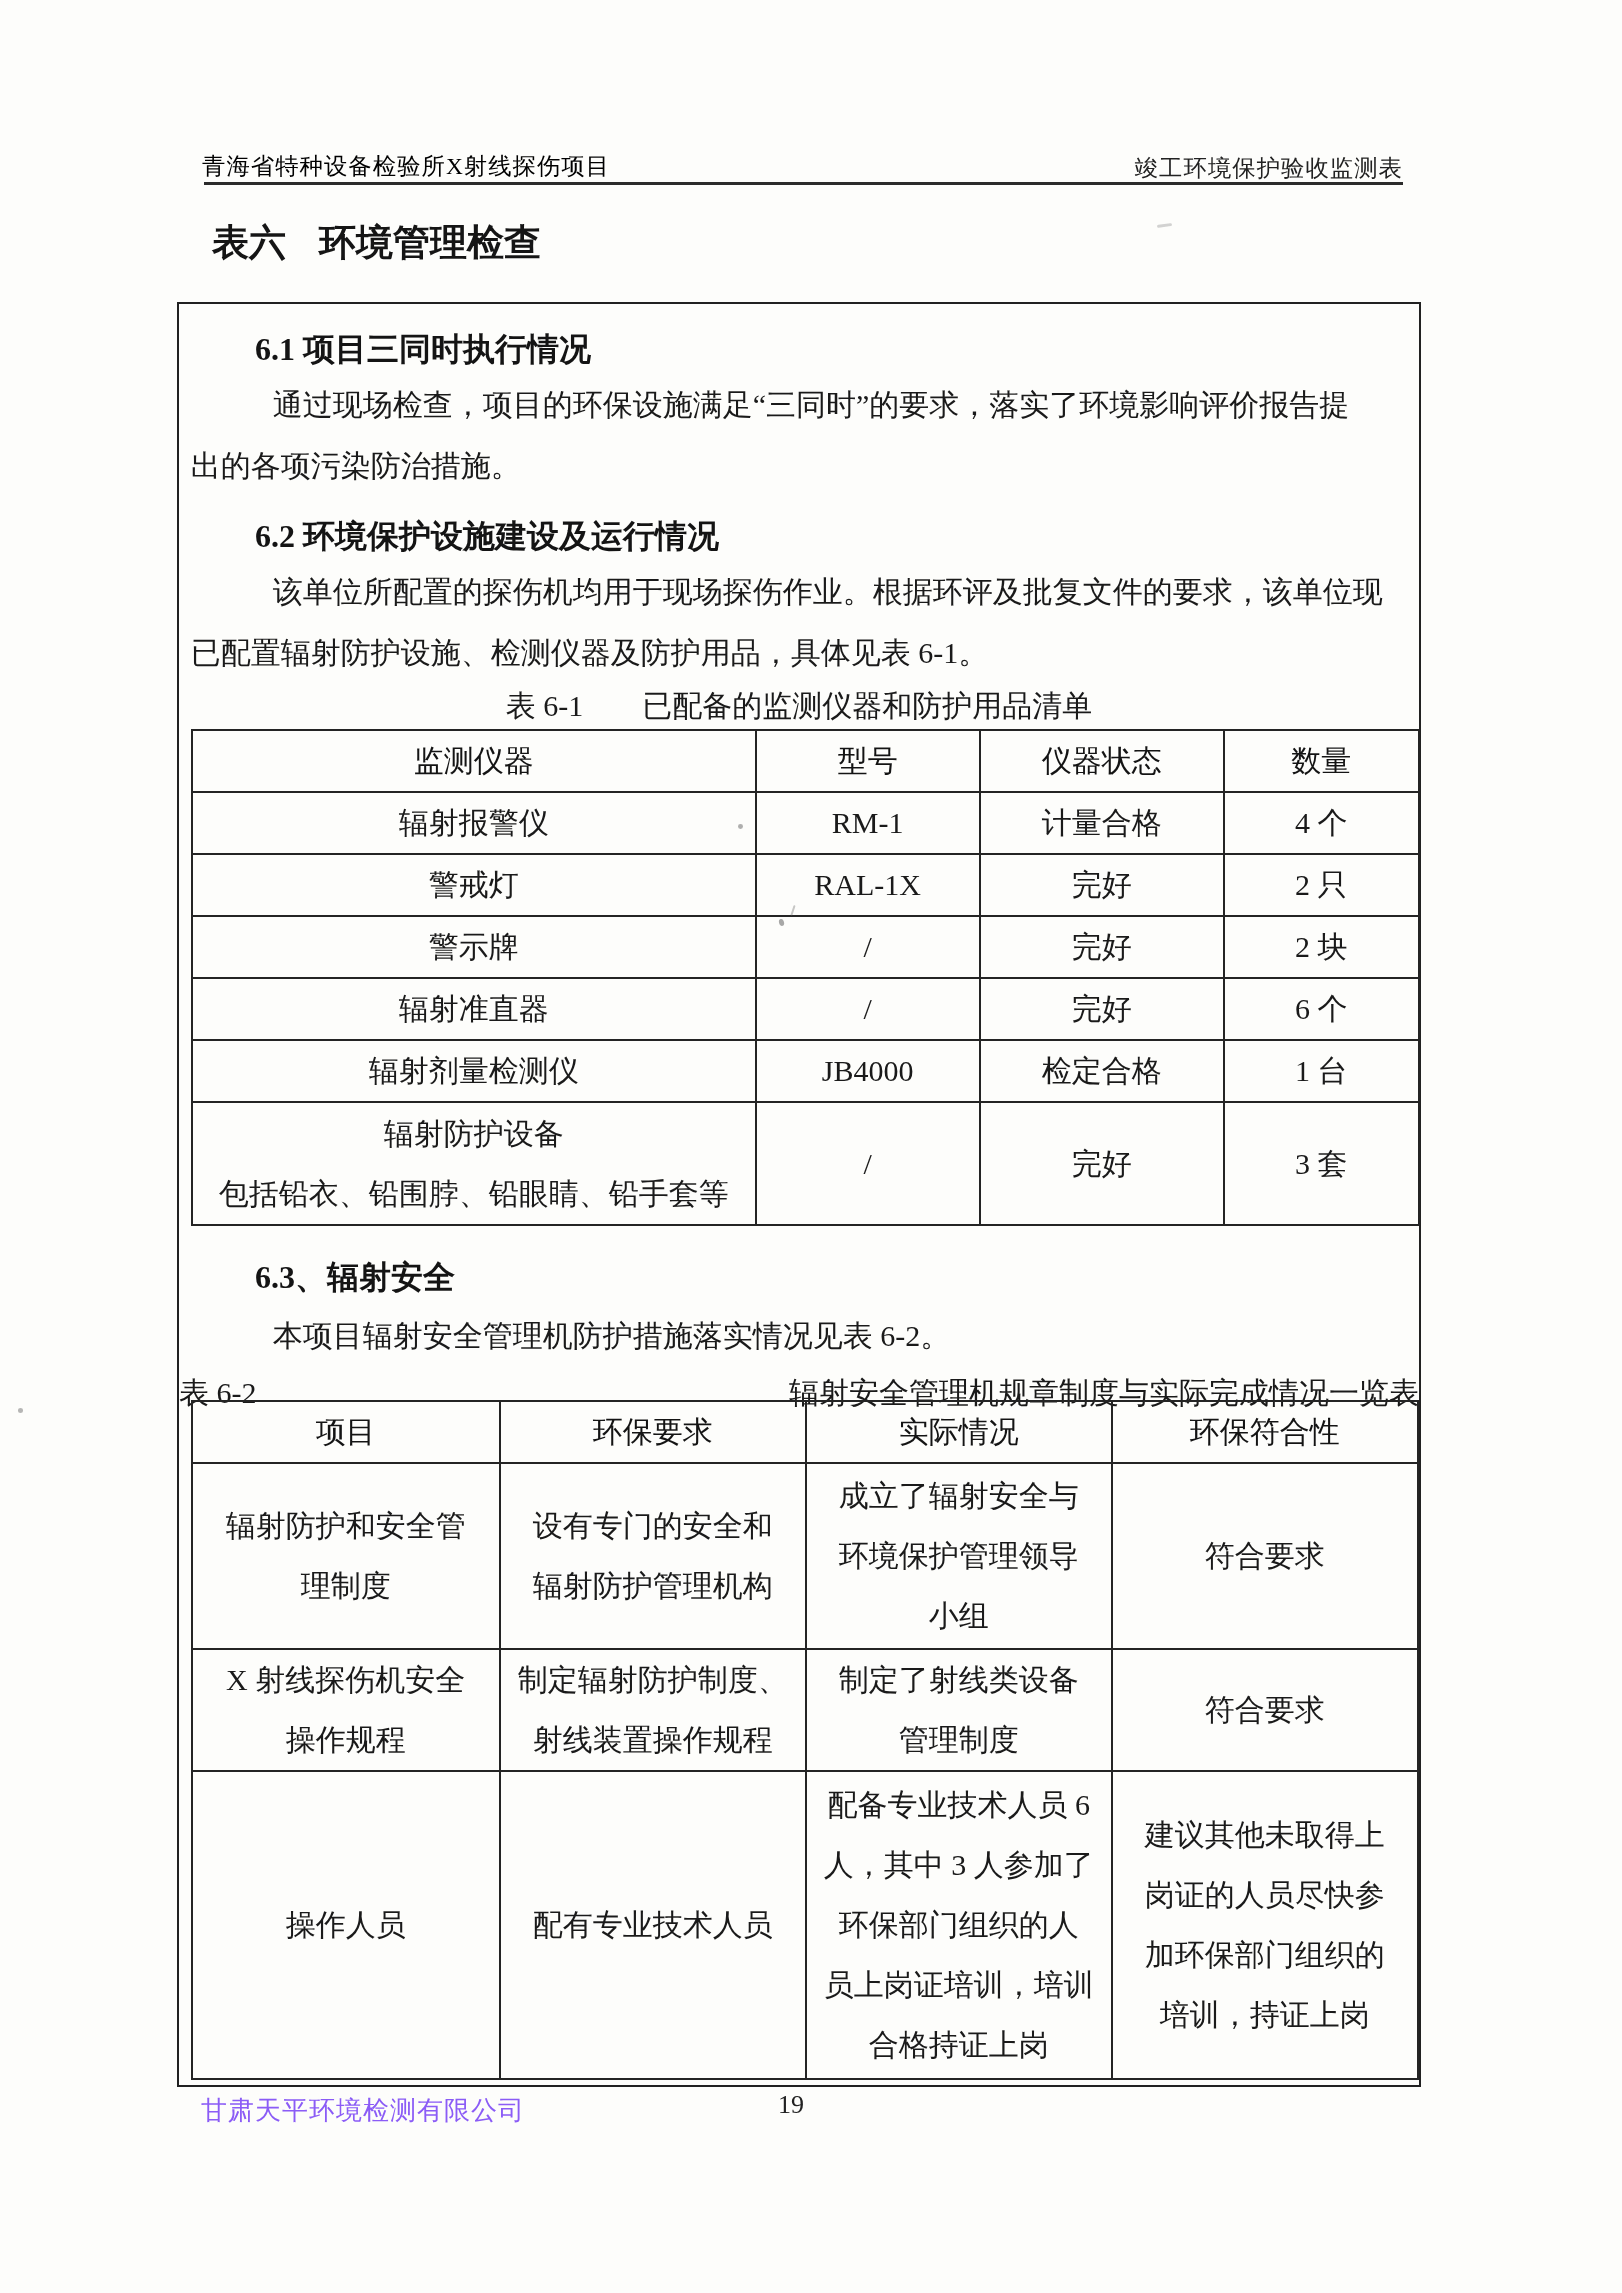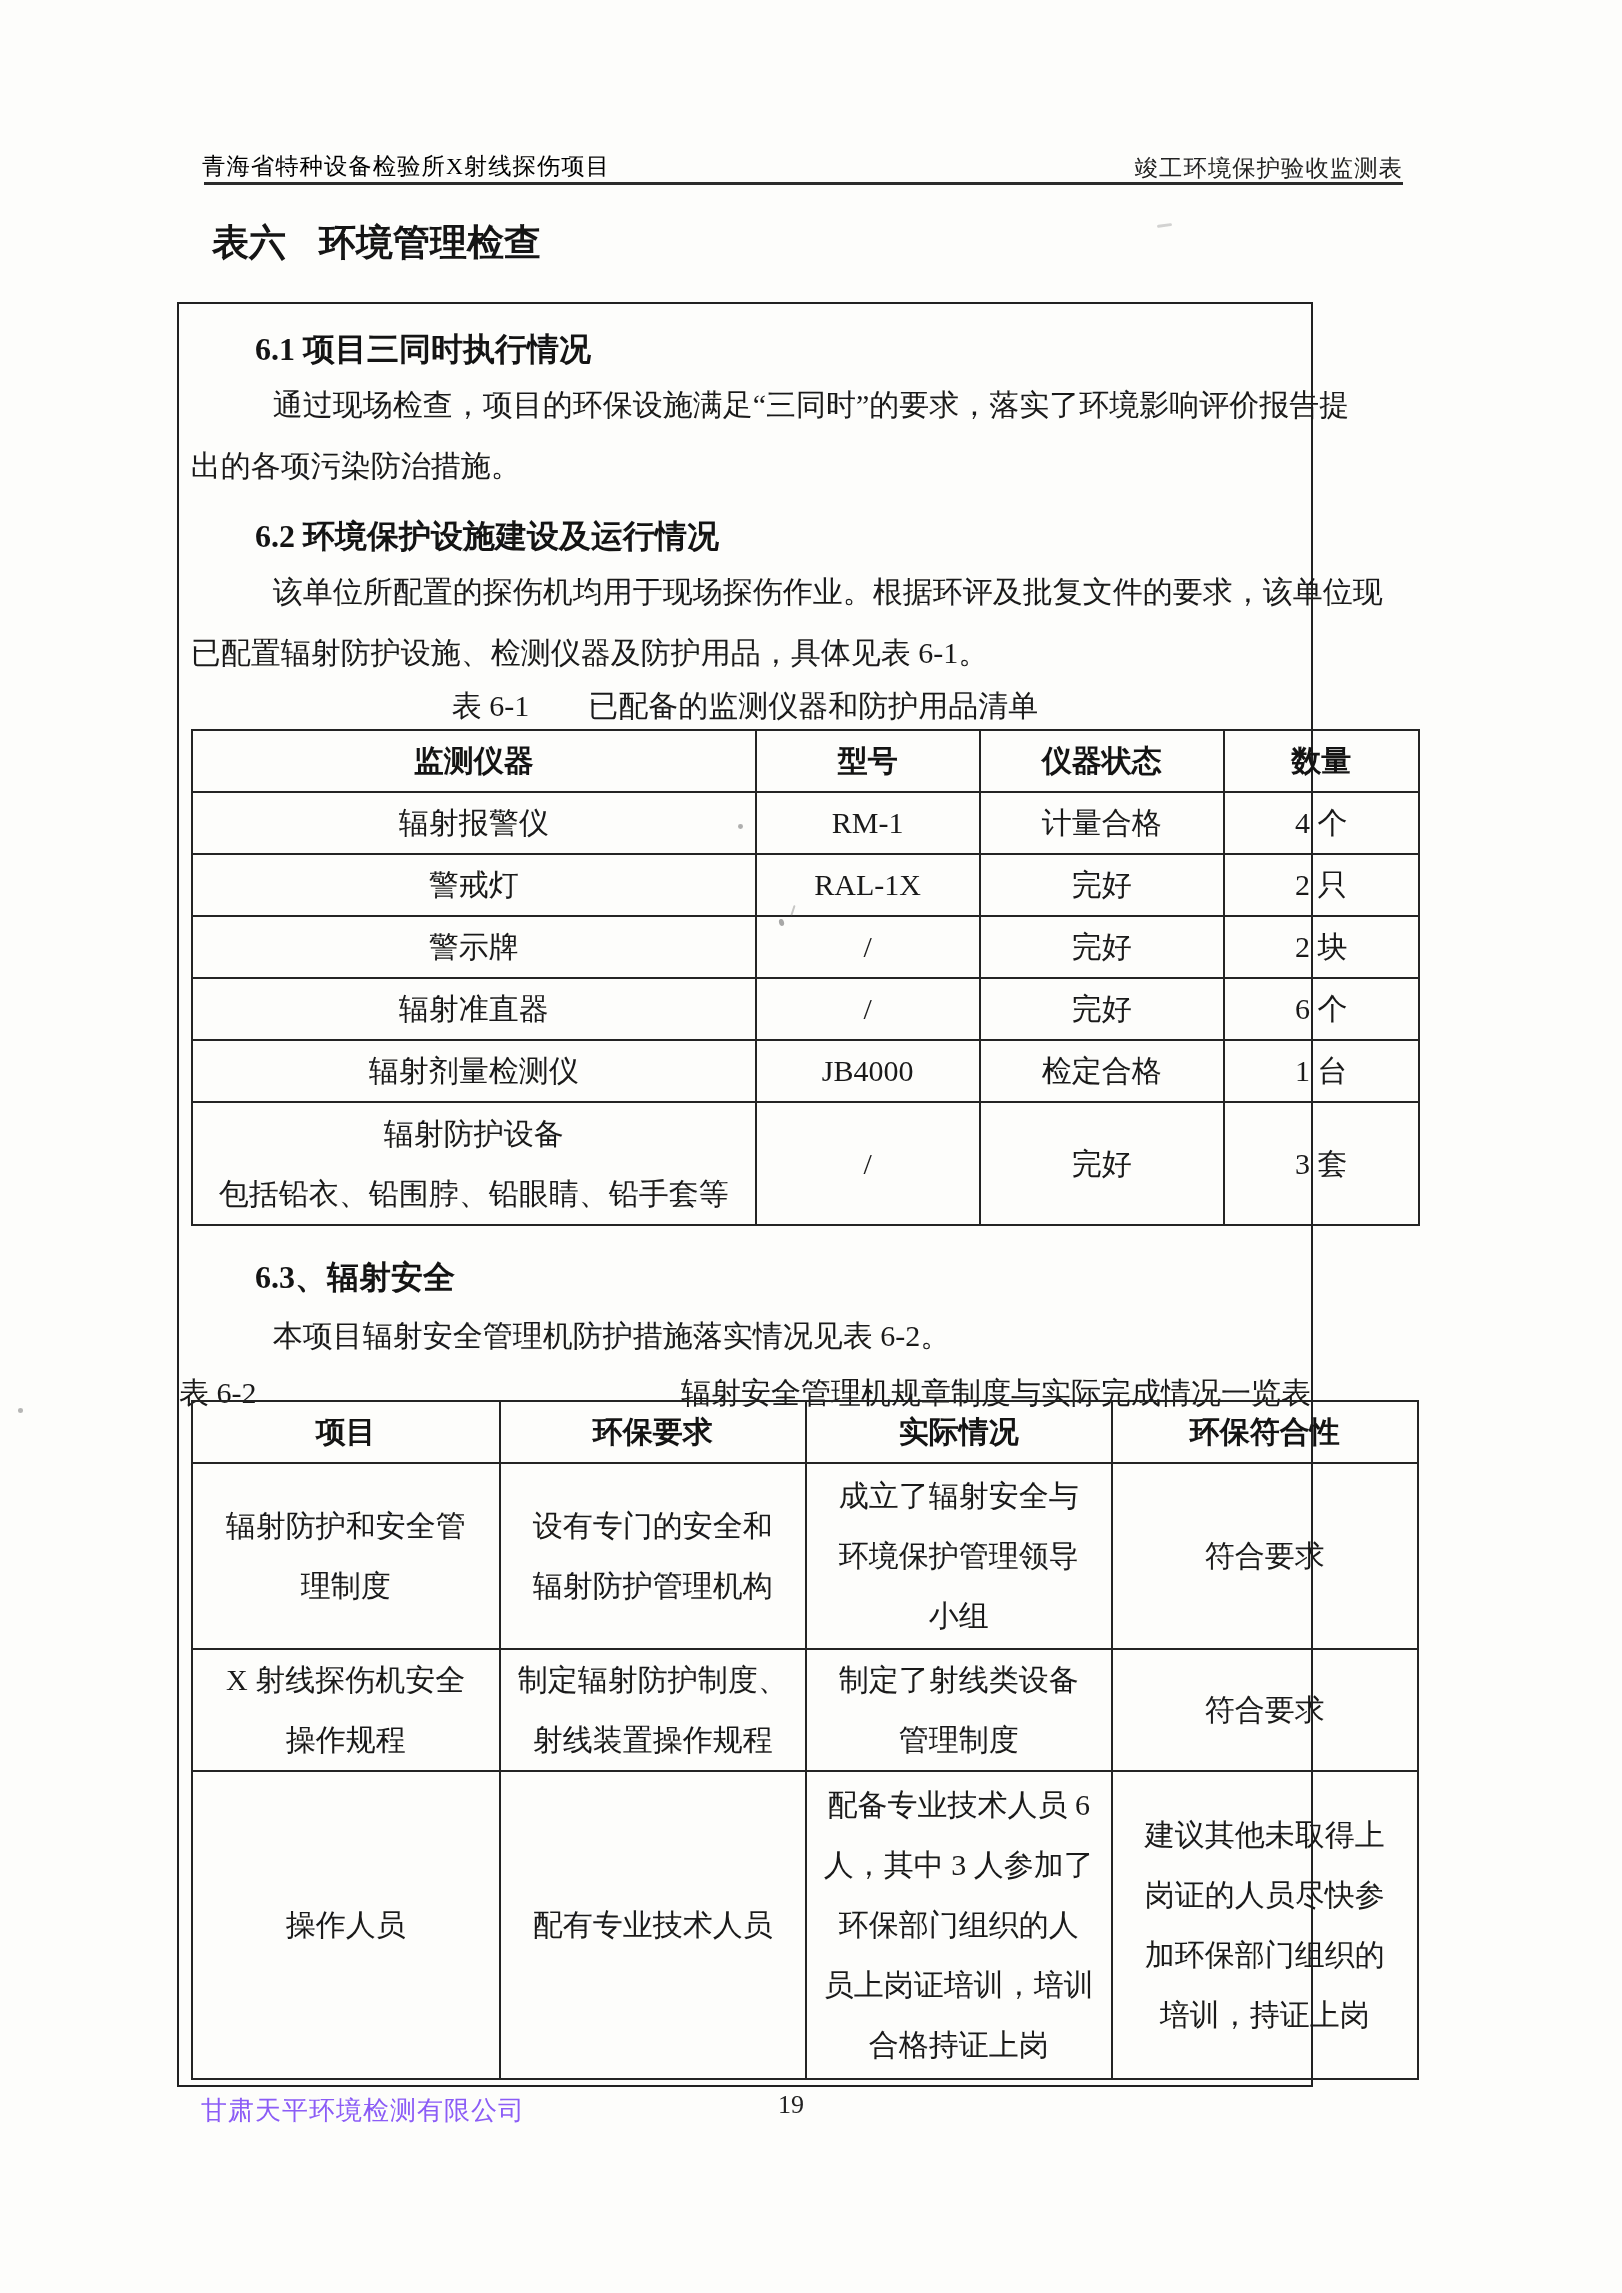--- a/index.html
+++ b/index.html
@@ -19,21 +19,21 @@
   .rh-right { right:220px; top:152px; font-size:23.4px; letter-spacing:1px; color:#222; }
   .header-rule { left:204px; top:182px; width:1199px; height:2.9px; background:#2b2b2b; }
 
   
   .doc-title { left:212px; top:218px; font-size:37px; font-weight:bold; color:#151515; }
   .doc-title .gap { display:inline-block; width:33px; }
 
   
   .content-box {
     left:177px; top:302px;
-    width:1136px; height:1785px;
+    width:1244px; height:1785px;
     border:2.9px solid #212121;
     box-sizing:border-box;
   }
 
   .sec-heading { font-size:32px; font-weight:bold; color:#141414; white-space:nowrap; }
   .h61 { left:76px;  top:24.4px;  }
   .h62 { left:76px;  top:211px; }
   .h63 { left:76px;  top:952px; }
 
   .para {
@@ -60,21 +60,21 @@
   table { border-collapse:collapse; table-layout:fixed; }
   td, th {
     border:2.9px solid #242424;
     text-align:center; vertical-align:middle;
     font-size:30px; line-height:60px;
     white-space:pre-line;
     padding:0 7.8px;
     color:#1a1a1a;
     overflow:hidden;
   }
-  th { font-weight:bold; font-size:30px; color:#141414; }
+  th { font-weight:normal; font-size:30px; color:#141414; }
 
   .t1 { left:11.7px; top:425px; width:1227px; }
   .t1 th { height:55px; }
   .t1 tbody tr td { height:57px; }        
   .t1 tbody tr.tall td { height:121px; }
 
   .t2 { left:11.7px; top:1096px; width:1227px; }
   .t2 th { height:54px; }
   .t2 tbody tr.r1 td { height:184px; }
   .t2 tbody tr.r2 td { height:116px; }

